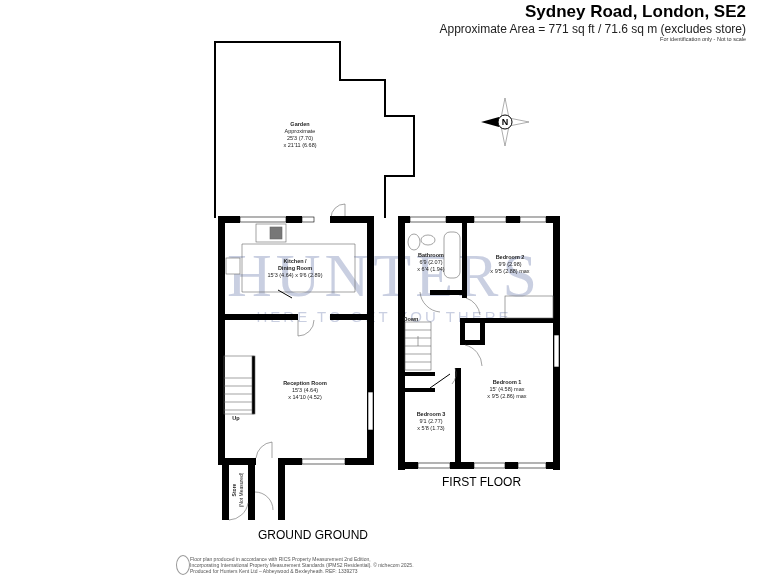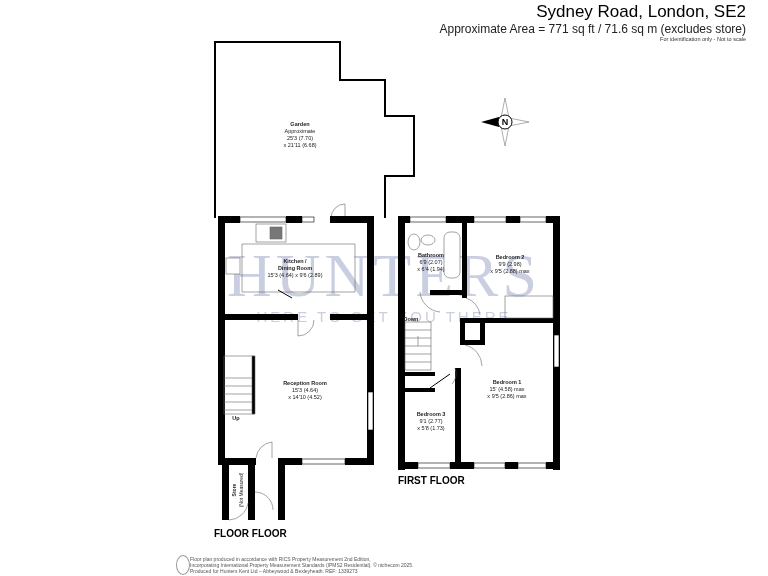--- a/index.html
+++ b/index.html
@@ -1,21 +1,21 @@
 <!DOCTYPE html>
 <html><head>
 <meta charset="utf-8">
 <style>
   html, body { margin:0; padding:0; background:#ffffff; }
   body { width:768px; height:576px; position:relative; overflow:hidden; font-family:"Liberation Sans", sans-serif; color:#000; }
-  .title { position:absolute; right:22px; top:2px; font-size:17px; font-weight:normal; }
+  .title { position:absolute; right:22px; top:2px; font-size:17px; font-weight:bold; }
   .subtitle { position:absolute; right:22px; top:22px; font-size:12px; color:#222; }
   .note { position:absolute; right:22px; top:36px; font-size:5.5px; color:#333; }
   svg.plan { position:absolute; left:0; top:0; }
-  .floor-label { position:absolute; font-size:10px; font-weight:bold; }
+  .floor-label { position:absolute; font-size:12px; font-weight:normal;margin-left:44px; }
   .footer { position:absolute; left:190px; top:556px; font-size:5px; color:#555; line-height:6px; }
   .footer-icon { position:absolute; left:176px; top:555px; width:12px; height:18px; border:1px solid #999; border-radius:50%; }
   .room-label { font-family:"Liberation Sans", sans-serif; }
 </style>
 </head>
 <body>
 
 <div class="title">Sydney Road, London, SE2</div>
 <div class="subtitle">Approximate Area = 771 sq ft / 71.6 sq m (excludes store)</div>
 <div class="note">For identification only - Not to scale</div>
@@ -175,21 +175,21 @@
     <text x="431" y="416" font-weight="bold">Bedroom 3</text>
     <text x="431" y="423">9'1 (2.77)</text>
     <text x="431" y="430">x 5'8 (1.73)</text>
   </g>
   <g class="room-label" font-size="5" text-anchor="middle" fill="#222" transform="translate(238,490) rotate(-90)">
     <text x="0" y="-2" font-weight="bold">Store</text>
     <text x="0" y="5">(Not Measured)</text>
   </g>
 </svg>
 
-<div class="floor-label" style="left:214px; top:528px;">FLOOR FLOOR</div>
+<div class="floor-label" style="left:214px; top:528px;">GROUND GROUND</div>
 <div class="floor-label" style="left:398px; top:475px;">FIRST FLOOR</div>
 
 <div class="footer-icon"></div>
 <div class="footer">
   <div>Floor plan produced in accordance with RICS Property Measurement 2nd Edition,</div>
   <div>Incorporating International Property Measurement Standards (IPMS2 Residential). © nichecom 2025.</div>
   <div>Produced for Hunters Kent Ltd – Abbeywood &amp; Bexleyheath.   REF: 1339273</div>
 </div>
 
 </body></html>

